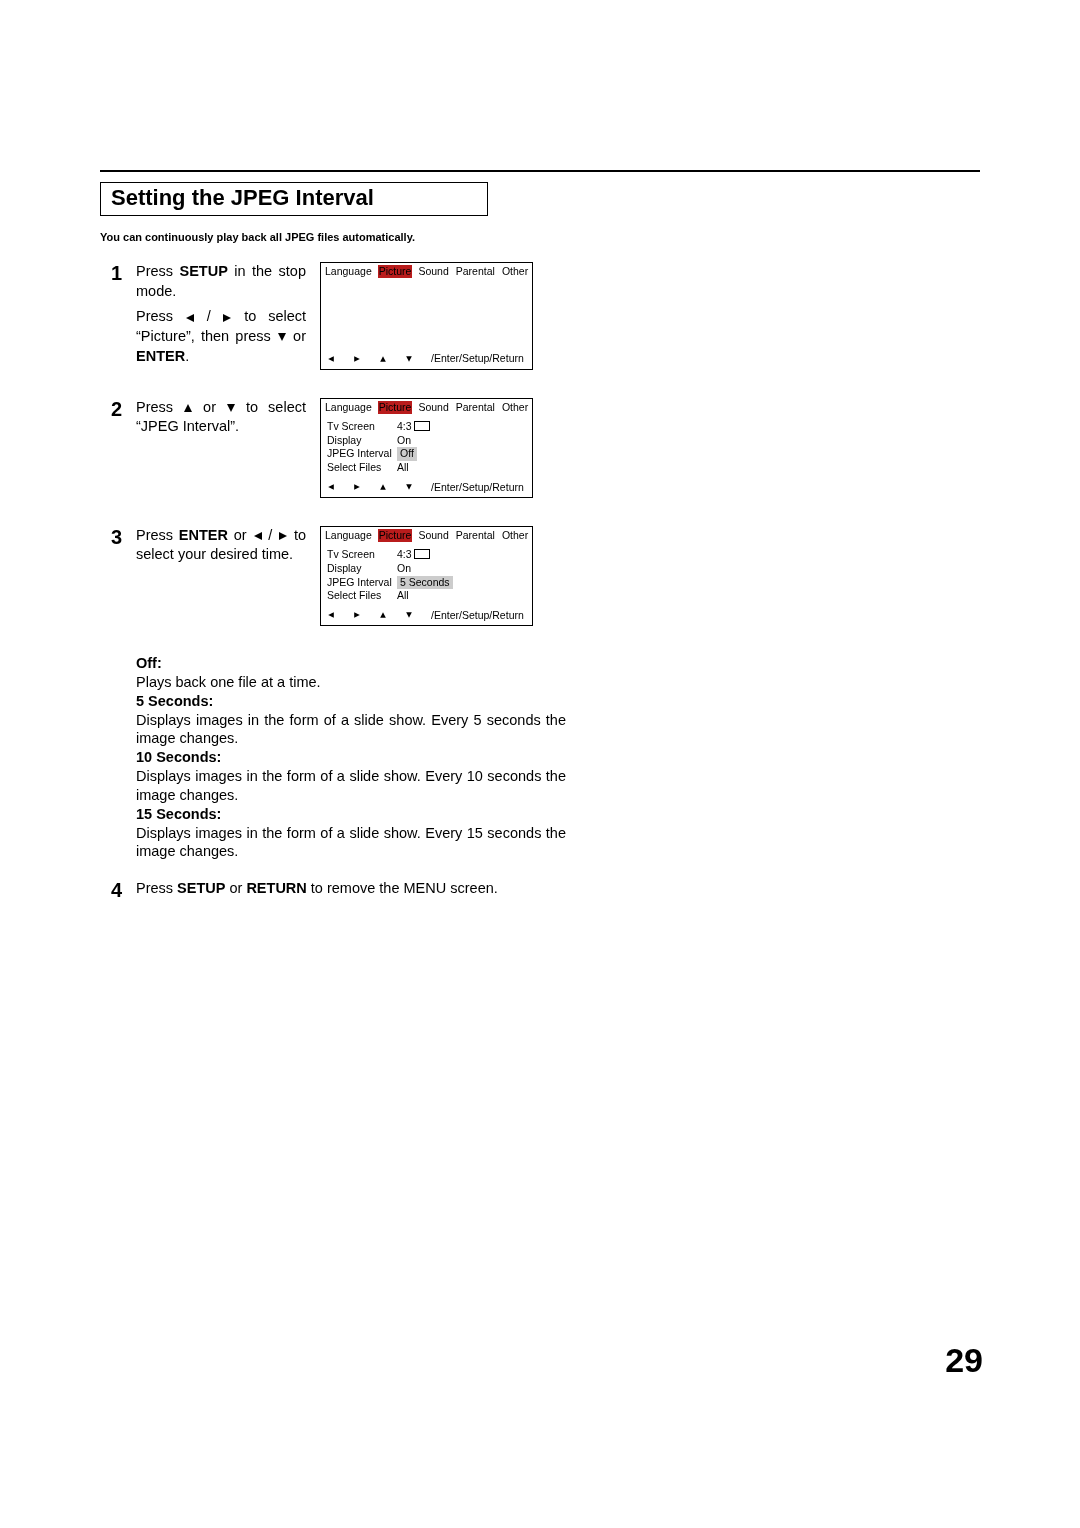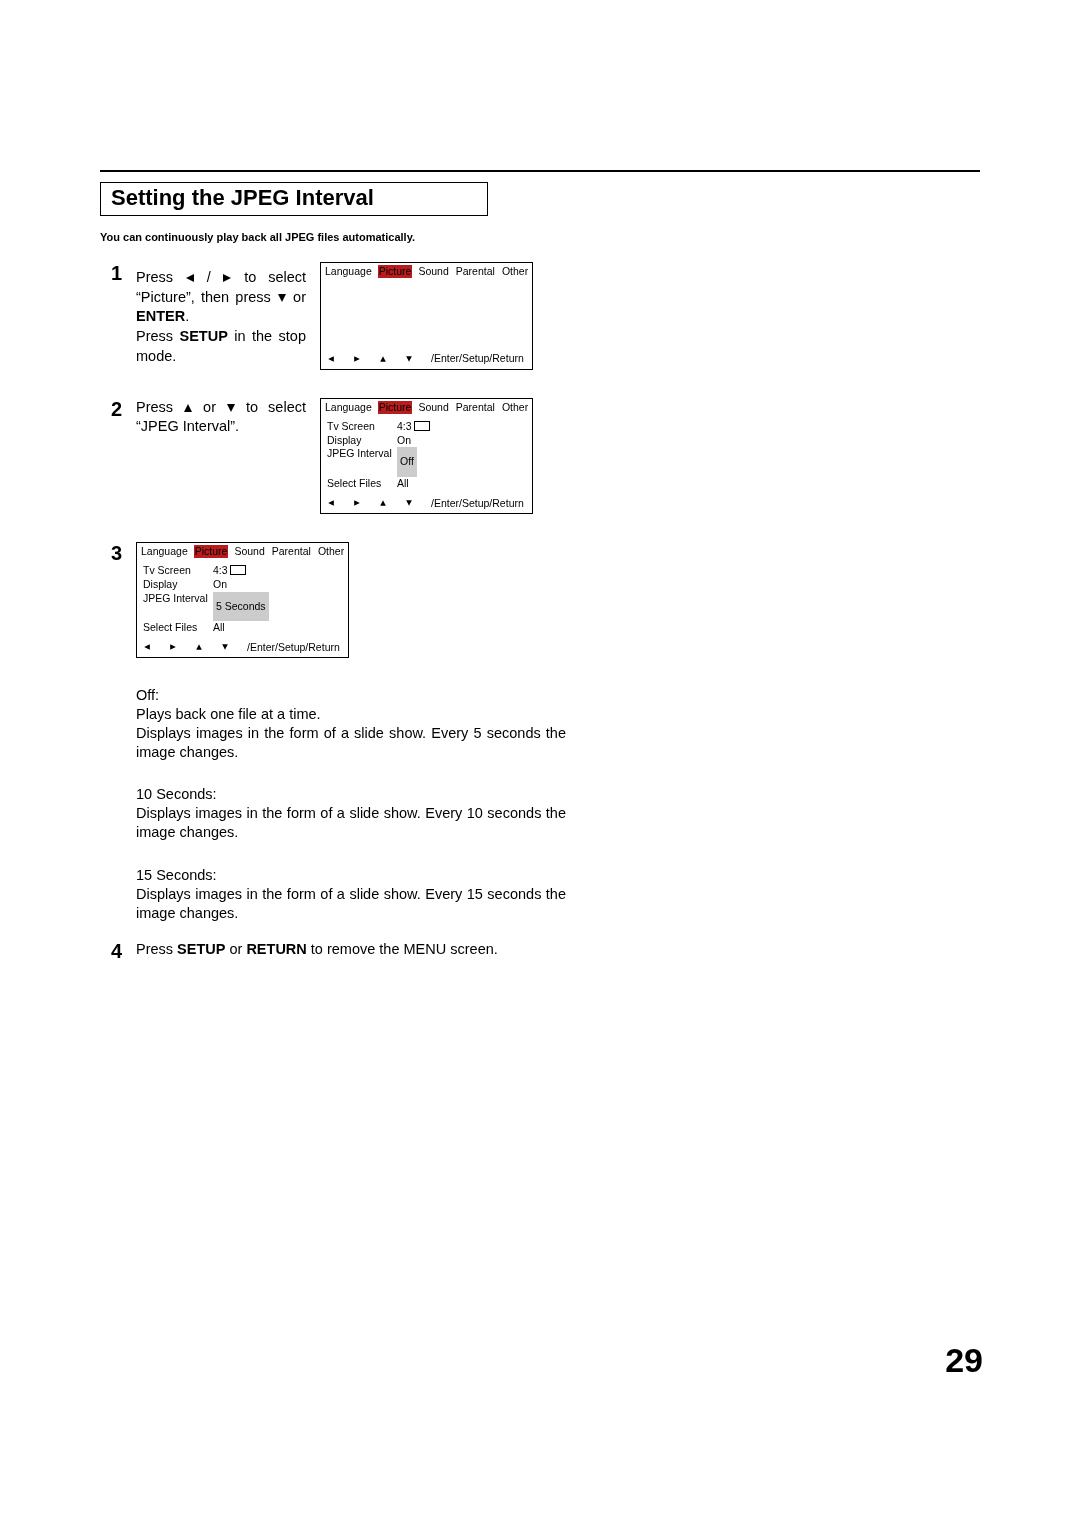--- a/index.html
+++ b/index.html
@@ -14,57 +14,57 @@
   .step-body{flex:0 0 170px;font-size:14.5px;line-height:1.35;text-align:justify;}
   .step-body-wide{flex:1;font-size:14.5px;line-height:1.35;}
   .bold{font-weight:bold;}
   .screen{flex:0 0 200px;border:1.5px solid #000;font-size:11px;line-height:1.25;}
   .screen-tabs{display:flex;gap:5px;padding:2px 3px;font-size:10.5px;}
   .screen-tabs span{padding:0 1px;}
   .tab-sel{background:#b91c1c;}
   .screen-body{min-height:70px;padding:4px 6px;}
   .screen-row{display:flex;font-size:10.5px;margin:0.5px 0;}
   .screen-row .col1{width:70px;}
-  .val-sel{background:#ccc;padding:8px 3px;}
+  .val-sel{background:#ccc;padding:0 3px;}
   .screen-foot{padding:2px 6px 3px 6px;font-size:10.5px;display:flex;align-items:center;gap:18px;}
   .tri{display:inline-block;width:0;height:0;line-height:0;font-size:0;}
   .tri-l{border-top:4.5px solid transparent;border-bottom:4.5px solid transparent;border-right:8px solid #000;}
   .tri-r{border-top:4.5px solid transparent;border-bottom:4.5px solid transparent;border-left:8px solid #000;}
   .tri-u{border-left:4.5px solid transparent;border-right:4.5px solid transparent;border-bottom:8px solid #000;}
   .tri-d{border-left:4.5px solid transparent;border-right:4.5px solid transparent;border-top:8px solid #000;}
   .tri-inline{display:inline-block;vertical-align:middle;margin:0 1px;}
   .small-tri{transform:scale(0.7);}
   .aspect-box{display:inline-block;border:1px solid #000;width:14px;height:8px;position:relative;top:1px;margin-left:2px;}
   .options{margin-left:36px;font-size:14.5px;line-height:1.3;max-width:430px;}
-  .opt-title{font-weight:normal;margin-top:24px;}
+  .opt-title{font-weight:bold;margin-top:0;}
   .page-num{position:absolute;right:97px;bottom:84px;font-size:34px;font-weight:bold;}
   .half{max-width:480px;}
 </style>
 </head>
 <body>
 
 <div class="page">
   <div class="top-rule"></div>
   <div class="content half">
 
     <div class="title-box">
       <span class="section-title">Setting the JPEG Interval</span>
     </div>
 
     <div class="intro">You can continuously play back all JPEG files automatically.</div>
 
     
     <div class="step-block">
       <div class="step-num">1</div>
       <div class="step-body">
+        <div>
+          <span>Press </span><span class="bold">SETUP</span><span> in the stop mode.</span>
+        </div>
         <div style="margin-top:6px;">
           <span>Press </span><span class="tri tri-l tri-inline"></span><span> / </span><span class="tri tri-r tri-inline"></span><span> to select “Picture”, then press </span><span class="tri tri-d tri-inline"></span><span> or </span><span class="bold">ENTER</span><span>.</span>
-        </div>
-        <div>
-          <span>Press </span><span class="bold">SETUP</span><span> in the stop mode.</span>
         </div>
       </div>
       <div class="screen">
         <div class="screen-tabs">
           <span>Language</span>
           <span class="tab-sel">Picture</span>
           <span>Sound</span>
           <span>Parental</span>
           <span>Other</span>
         </div>
@@ -117,20 +117,23 @@
           <span class="tri tri-u small-tri"></span>
           <span class="tri tri-d small-tri"></span>
           <span>/Enter/Setup/Return</span>
         </div>
       </div>
     </div>
 
     
     <div class="step-block">
       <div class="step-num">3</div>
+      <div class="step-body">
+        <span>Press </span><span class="bold">ENTER</span><span> or </span><span class="tri tri-l tri-inline"></span><span> / </span><span class="tri tri-r tri-inline"></span><span> to select your desired time.</span>
+      </div>
       <div class="screen">
         <div class="screen-tabs">
           <span>Language</span>
           <span class="tab-sel">Picture</span>
           <span>Sound</span>
           <span>Parental</span>
           <span>Other</span>
         </div>
         <div class="screen-body" style="min-height:54px;">
           <div class="screen-row">
@@ -158,20 +161,21 @@
           <span>/Enter/Setup/Return</span>
         </div>
       </div>
     </div>
 
     
     <div class="options">
       <div class="opt-title">Off:</div>
       <div>Plays back one file at a time.</div>
 
+      <div class="opt-title">5 Seconds:</div>
       <div style="text-align:justify;">Displays images in the form of a slide show. Every 5 seconds the image changes.</div>
 
       <div class="opt-title">10 Seconds:</div>
       <div style="text-align:justify;">Displays images in the form of a slide show. Every 10 seconds the image changes.</div>
 
       <div class="opt-title">15 Seconds:</div>
       <div style="text-align:justify;">Displays images in the form of a slide show. Every 15 seconds the image changes.</div>
     </div>
 
     

